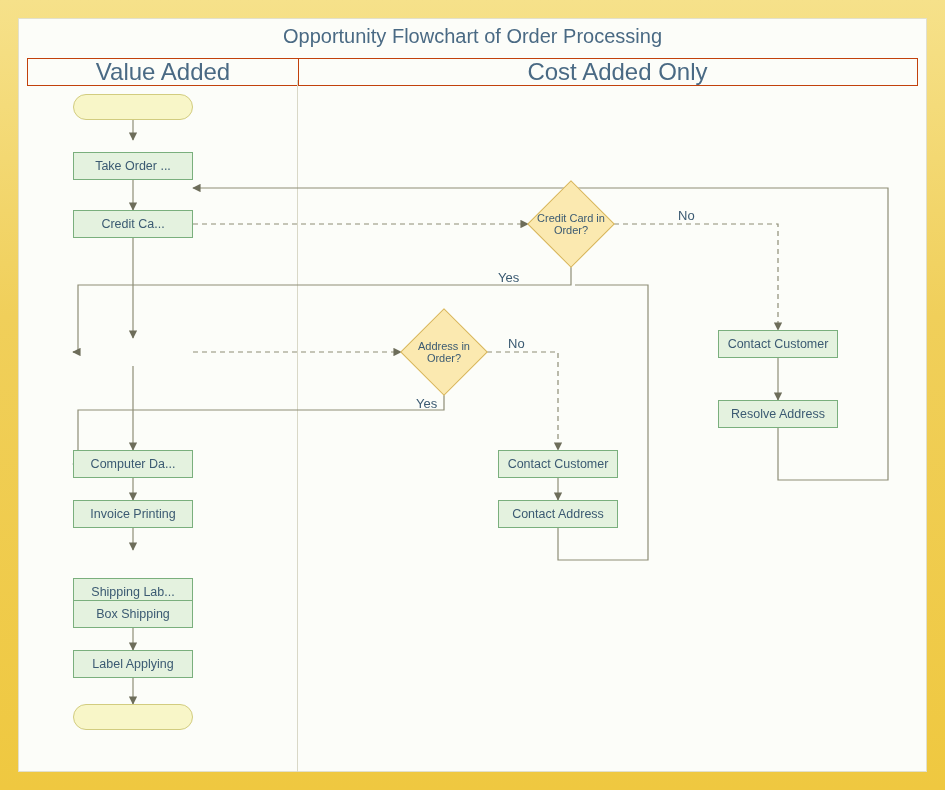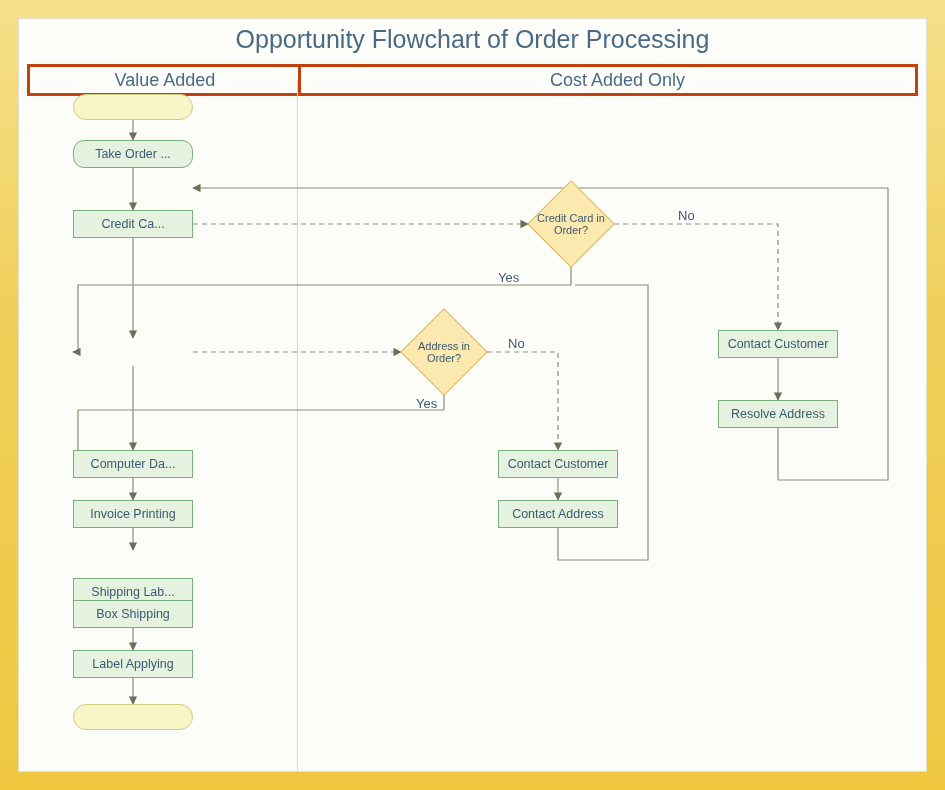--- a/index.html
+++ b/index.html
@@ -19,41 +19,41 @@
     position: absolute;
     left: 18px;
     top: 18px;
     right: 18px;
     bottom: 18px;
     background: #fcfdf9;
     border: 1px solid #e2e0cd;
   }
   .title {
     text-align: center;
-    font-size: 25px;
+    font-size: 20px;
     color: #4a6a84;
     padding: 6px 0 4px 0;
     font-weight: normal;
     margin: 0;
   }
   .swimlane-header {
     position: relative;
     height: 28px;
     margin: 6px 8px 0 8px;
   }
   .lane-header {
     position: absolute;
     top: 0;
     height: 26px;
     line-height: 26px;
     text-align: center;
-    font-size: 18px;
+    font-size: 24px;
     color: #4a6a84;
     background: #fcfdf9;
-    border: 3px solid #c2410c;
+    border: 1px solid #c2410c;
   }
   .lane-left  { left: 0;   width: 270px; }
   .lane-right { left: 271px; right: 0; padding-left: 19px; }
   .lane-body-divider {
     position: absolute;
     top: 80px;
     bottom: 18px;
     left: 297px; 
     width: 0;
     border-left: 1px solid #d9d8c7;
@@ -196,21 +196,21 @@
         <line x1="540" y1="398" x2="540" y2="420" marker-end="url(#arrow)"></line>
 
         <polyline points="540,448 540,480 630,480 630,205 557,205"></polyline>
 
       </g>
     </svg>
 
     <div class="node terminator" style="left:55px; top:14px;">
         <span></span>
       </div>
-    <div class="node process" style="left:55px; top:60px;border-radius:11px;">
+    <div class="node process" style="left:55px; top:72px;">
         <span>Take Order ...</span>
       </div>
     <div class="node process" style="left:55px; top:130px;">
         <span>Credit Ca...</span>
       </div>
     <div class="node process" style="left:55px; top:370px;">
         <span>Computer Da...</span>
       </div>
     <div class="node process" style="left:55px; top:420px;">
         <span>Invoice Printing</span>

